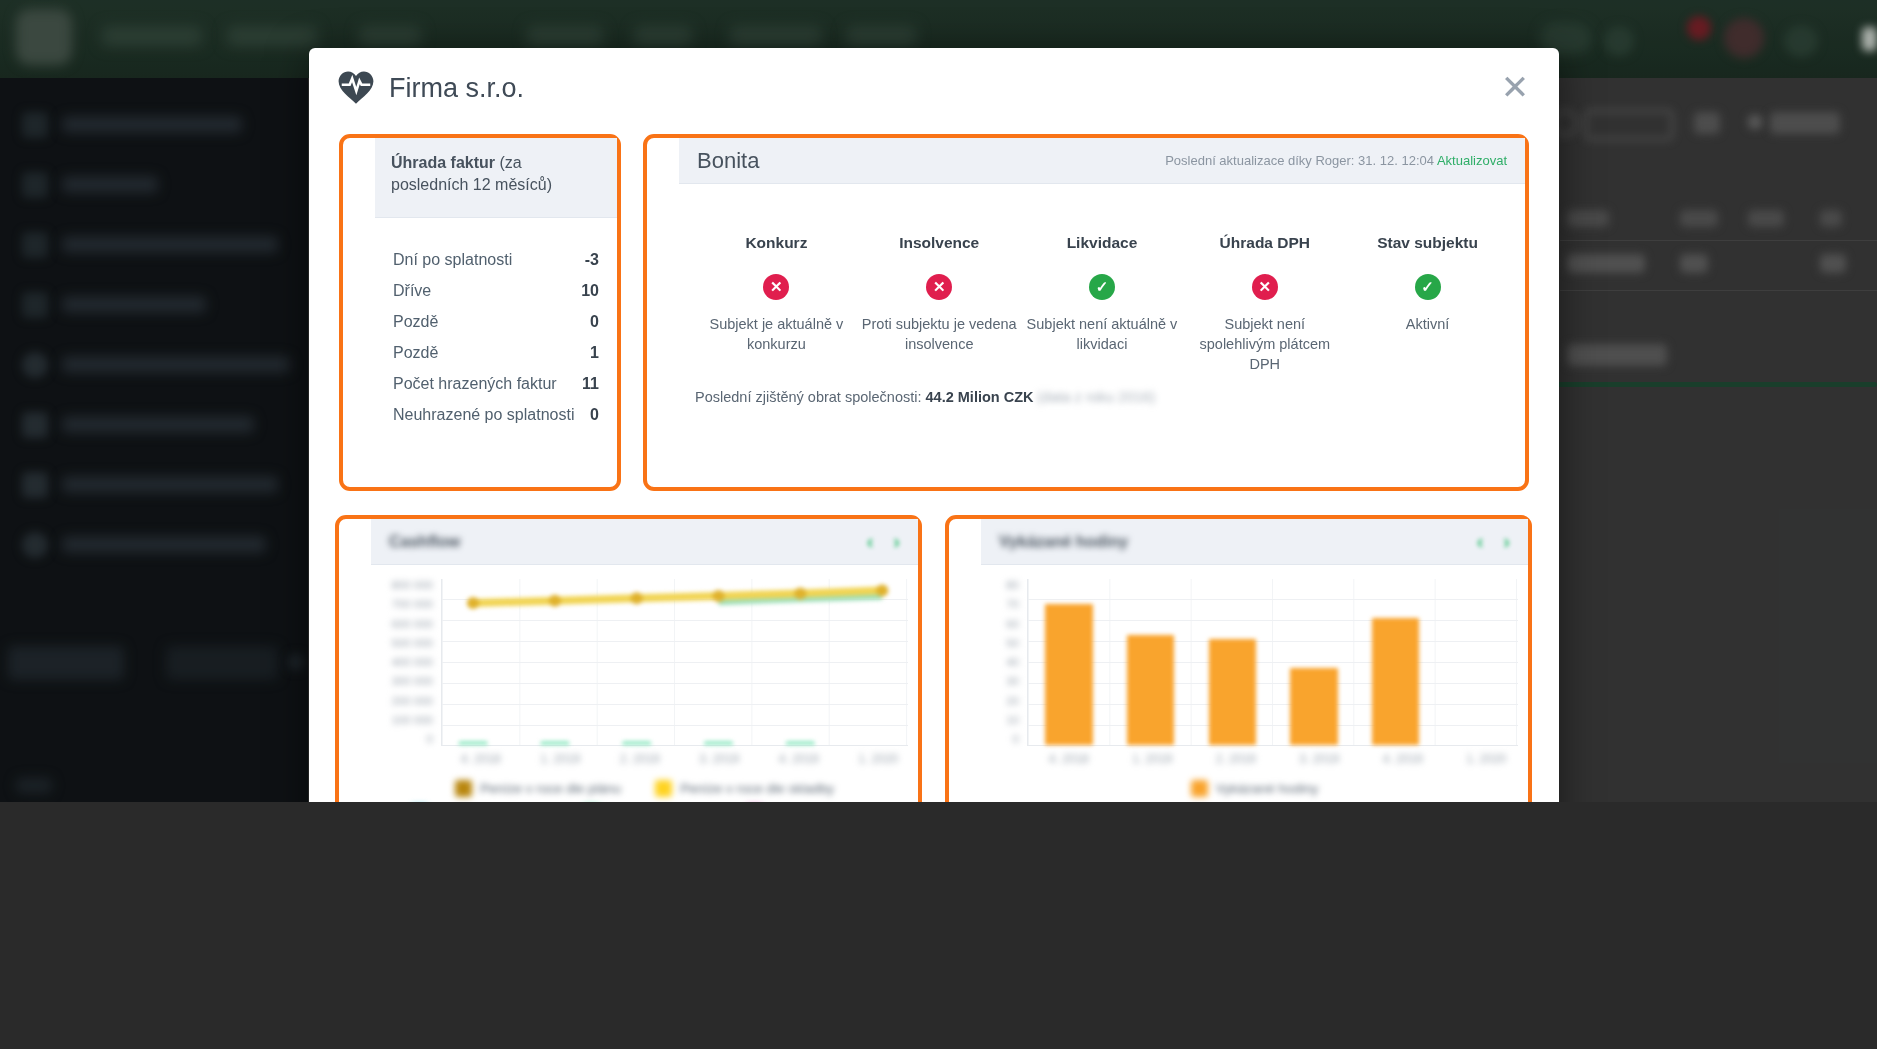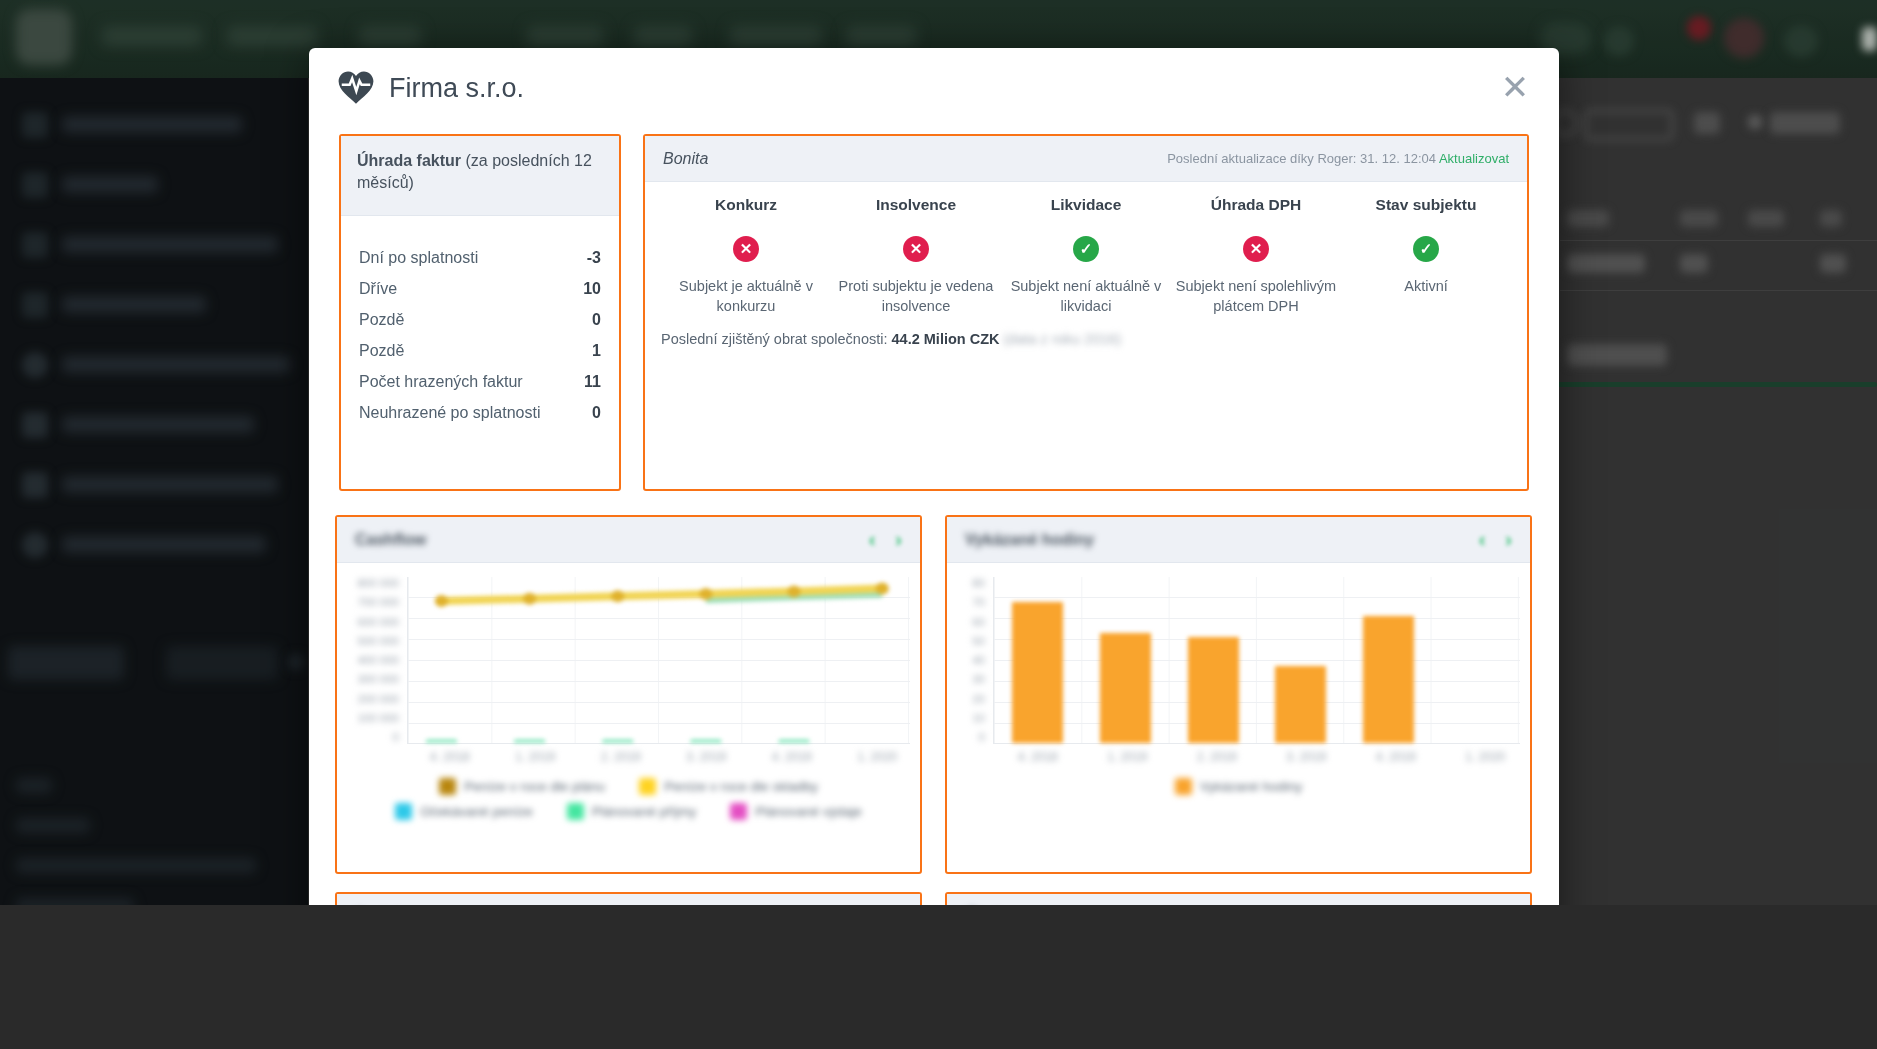--- a/index.html
+++ b/index.html
@@ -1,55 +1,55 @@
 <!DOCTYPE html>
 <html><head>
 <meta charset="utf-8">
 <style>
   html,body{margin:0;padding:0;background:#2a2a2a;}
-  .canvas{position:relative;width:1877px;height:905px;overflow:hidden;
+  .canvas{position:relative;width:1877px;height:802px;overflow:hidden;
           font-family:"Liberation Sans",sans-serif;background:#3a3a3a;}
   
   .topbar{position:absolute;left:0;top:0;width:1877px;height:78px;
           background:linear-gradient(#22382c,#1b2e23);}
   .blob{position:absolute;border-radius:5px;}
   .blur2{filter:blur(2px);} .blur3{filter:blur(3px);} .blur4{filter:blur(4px);}
   .blur5{filter:blur(5px);} .blur6{filter:blur(6px);} .blur7{filter:blur(7px);}
   .sidebar{position:absolute;left:0;top:78px;width:308px;height:971px;background:#0f1316;}
   .content{position:absolute;left:308px;top:78px;width:1569px;height:971px;background:#3a3a3a;}
   .dim{position:absolute;inset:0;background:rgba(10,12,12,0.18);}
   
   .modal{position:absolute;left:309px;top:48px;width:1250px;height:1010px;background:#ffffff;
          border-radius:6px 6px 0 0;box-shadow:0 8px 40px rgba(0,0,0,.5);color:#4a5560;}
   .modal-header{position:absolute;left:28px;top:22px;display:flex;align-items:center;gap:14px;}
   .modal-title{font-size:27px;color:#3f4a56;}
   .close-x{position:absolute;right:26px;top:22px;width:36px;height:36px;font-size:34px;line-height:34px;
            color:#98a2ae;font-weight:300;text-align:center;cursor:pointer;}
-  .panel{position:absolute;border:2px solid #f97316;border-radius:3px;background:#fff;box-sizing:border-box;}
+  .panel{position:absolute;border:4px solid #f97316;border-radius:11px;background:#fff;box-sizing:border-box;padding-left:32px;}
   .panel-head{background:#eef1f6;border-bottom:1px solid #e2e7ee;box-sizing:border-box;}
   
   .p-invoice{left:30px;top:86px;width:282px;height:357px;}
   .p-invoice .panel-head{padding:14px 16px;font-size:16px;line-height:22px;color:#47525e;height:80px;}
   .inv-rows{padding:26px 18px 0 18px;}
   .inv-row{display:flex;justify-content:space-between;font-size:16px;line-height:31px;color:#51606e;}
   .inv-row b{color:#39434e;}
   
   .p-bonita{left:334px;top:86px;width:886px;height:357px;}
   .p-bonita .panel-head{height:46px;display:flex;align-items:center;justify-content:space-between;padding:0 18px;}
-  .bonita-title{font-size:16px;color:#47525e;font-style:italic;}
+  .bonita-title{font-size:22px;color:#47525e;}
   .bonita-upd{font-size:13px;color:#8b95a1;}
   .bonita-upd a{color:#2fae68;text-decoration:none;cursor:pointer;}
   .bonita-body{display:flex;padding:14px 16px 0 16px;}
   .risk{width:150px;flex:none;}
   .risk-label{font-size:15px;color:#5a6673;line-height:20px;}
   .qmark{display:inline-block;width:16px;height:16px;border-radius:50%;background:#3d4852;color:#fff;
          font-size:11px;line-height:16px;text-align:center;font-weight:bold;vertical-align:-2px;cursor:pointer;}
   .grade{font-size:108px;font-weight:bold;color:#f2a32e;line-height:100px;margin:14px 0 0 28px;}
   .scol{flex:1;text-align:center;padding:0 4px;}
-  .scol-title{font-size:15.5px;font-weight:bold;color:#39434e;margin-bottom:22px;}
+  .scol-title{font-size:15.5px;font-weight:bold;color:#39434e;margin-bottom:22px;margin-top:36px;}
   .sicon{width:26px;height:26px;border-radius:50%;margin:0 auto 14px auto;color:#fff;font-size:15px;
          line-height:26px;text-align:center;font-weight:bold;}
   .sicon.bad{background:#e01e4e;} .sicon.good{background:#27a748;}
   .scol-desc{font-size:14.5px;color:#5a6673;line-height:20px;}
   .facts{padding:12px 16px 0 16px;font-size:14.5px;color:#5a6673;line-height:22px;}
   .facts b{color:#39434e;}
   .fact-suffix{color:#a9b1ba;}
   
   .card-head{height:46px;display:flex;align-items:center;justify-content:space-between;padding:0 18px;}
   .card-title{font-size:16px;color:#4a5560;font-weight:bold;}

